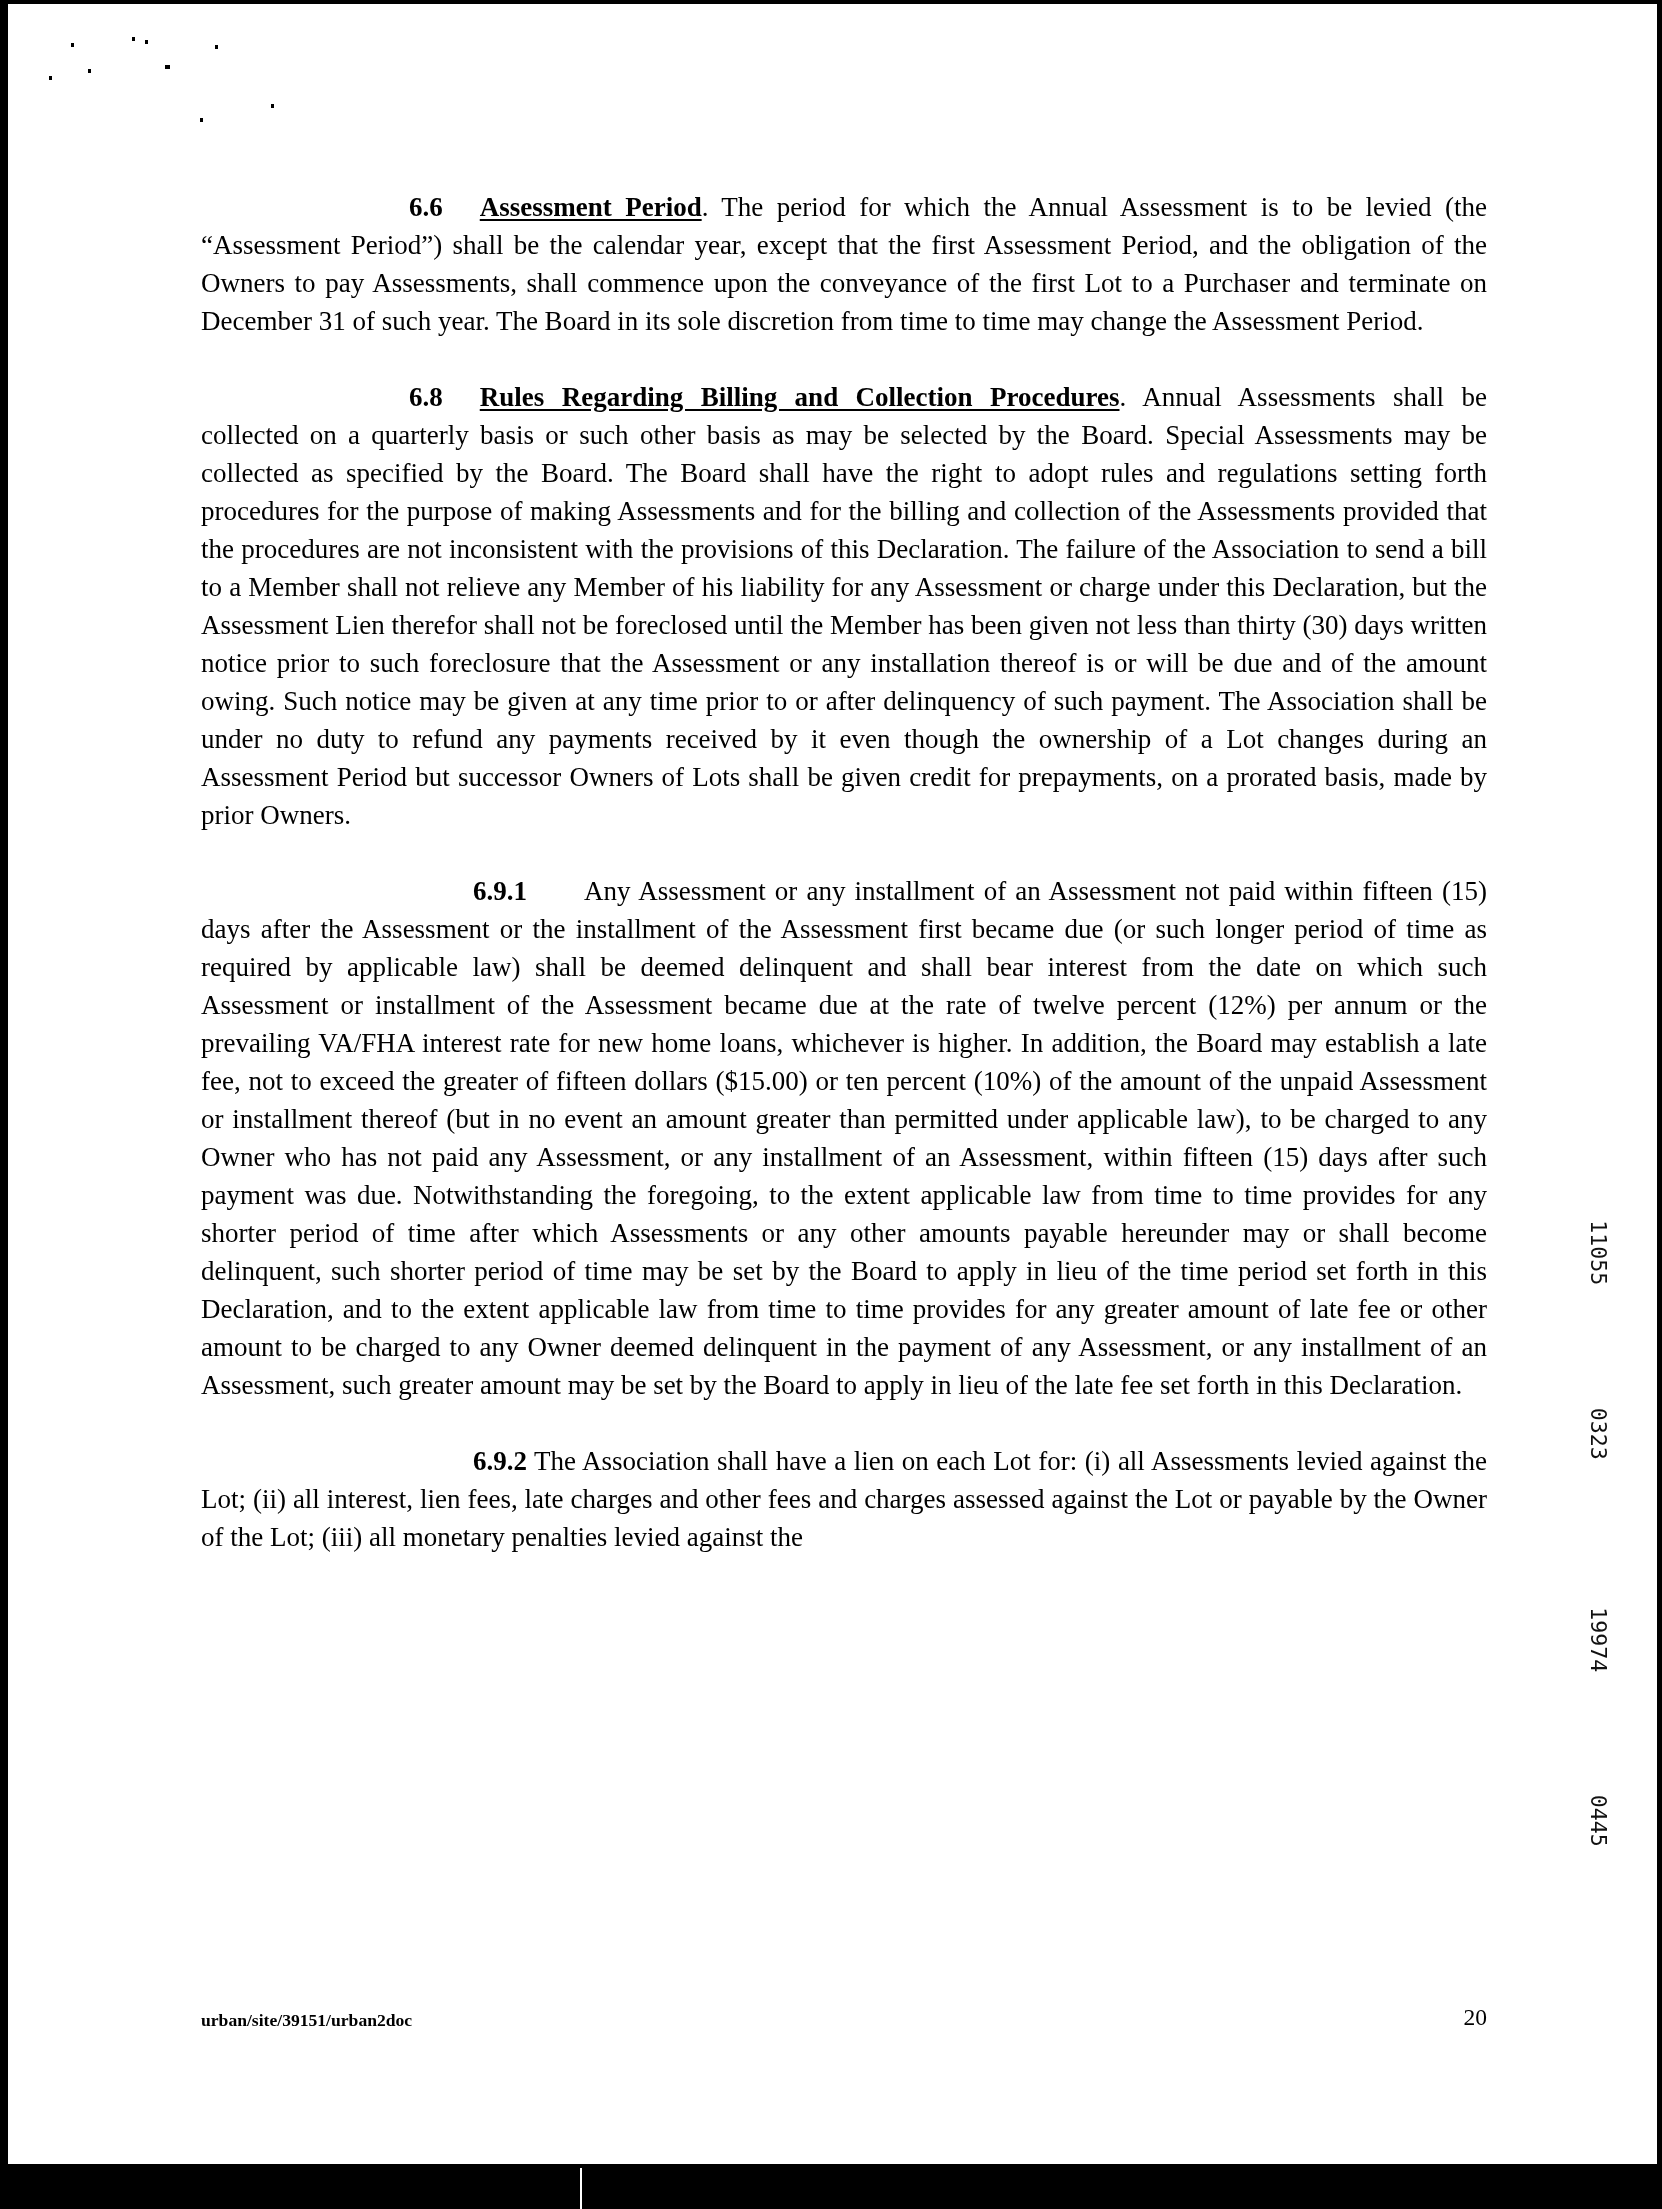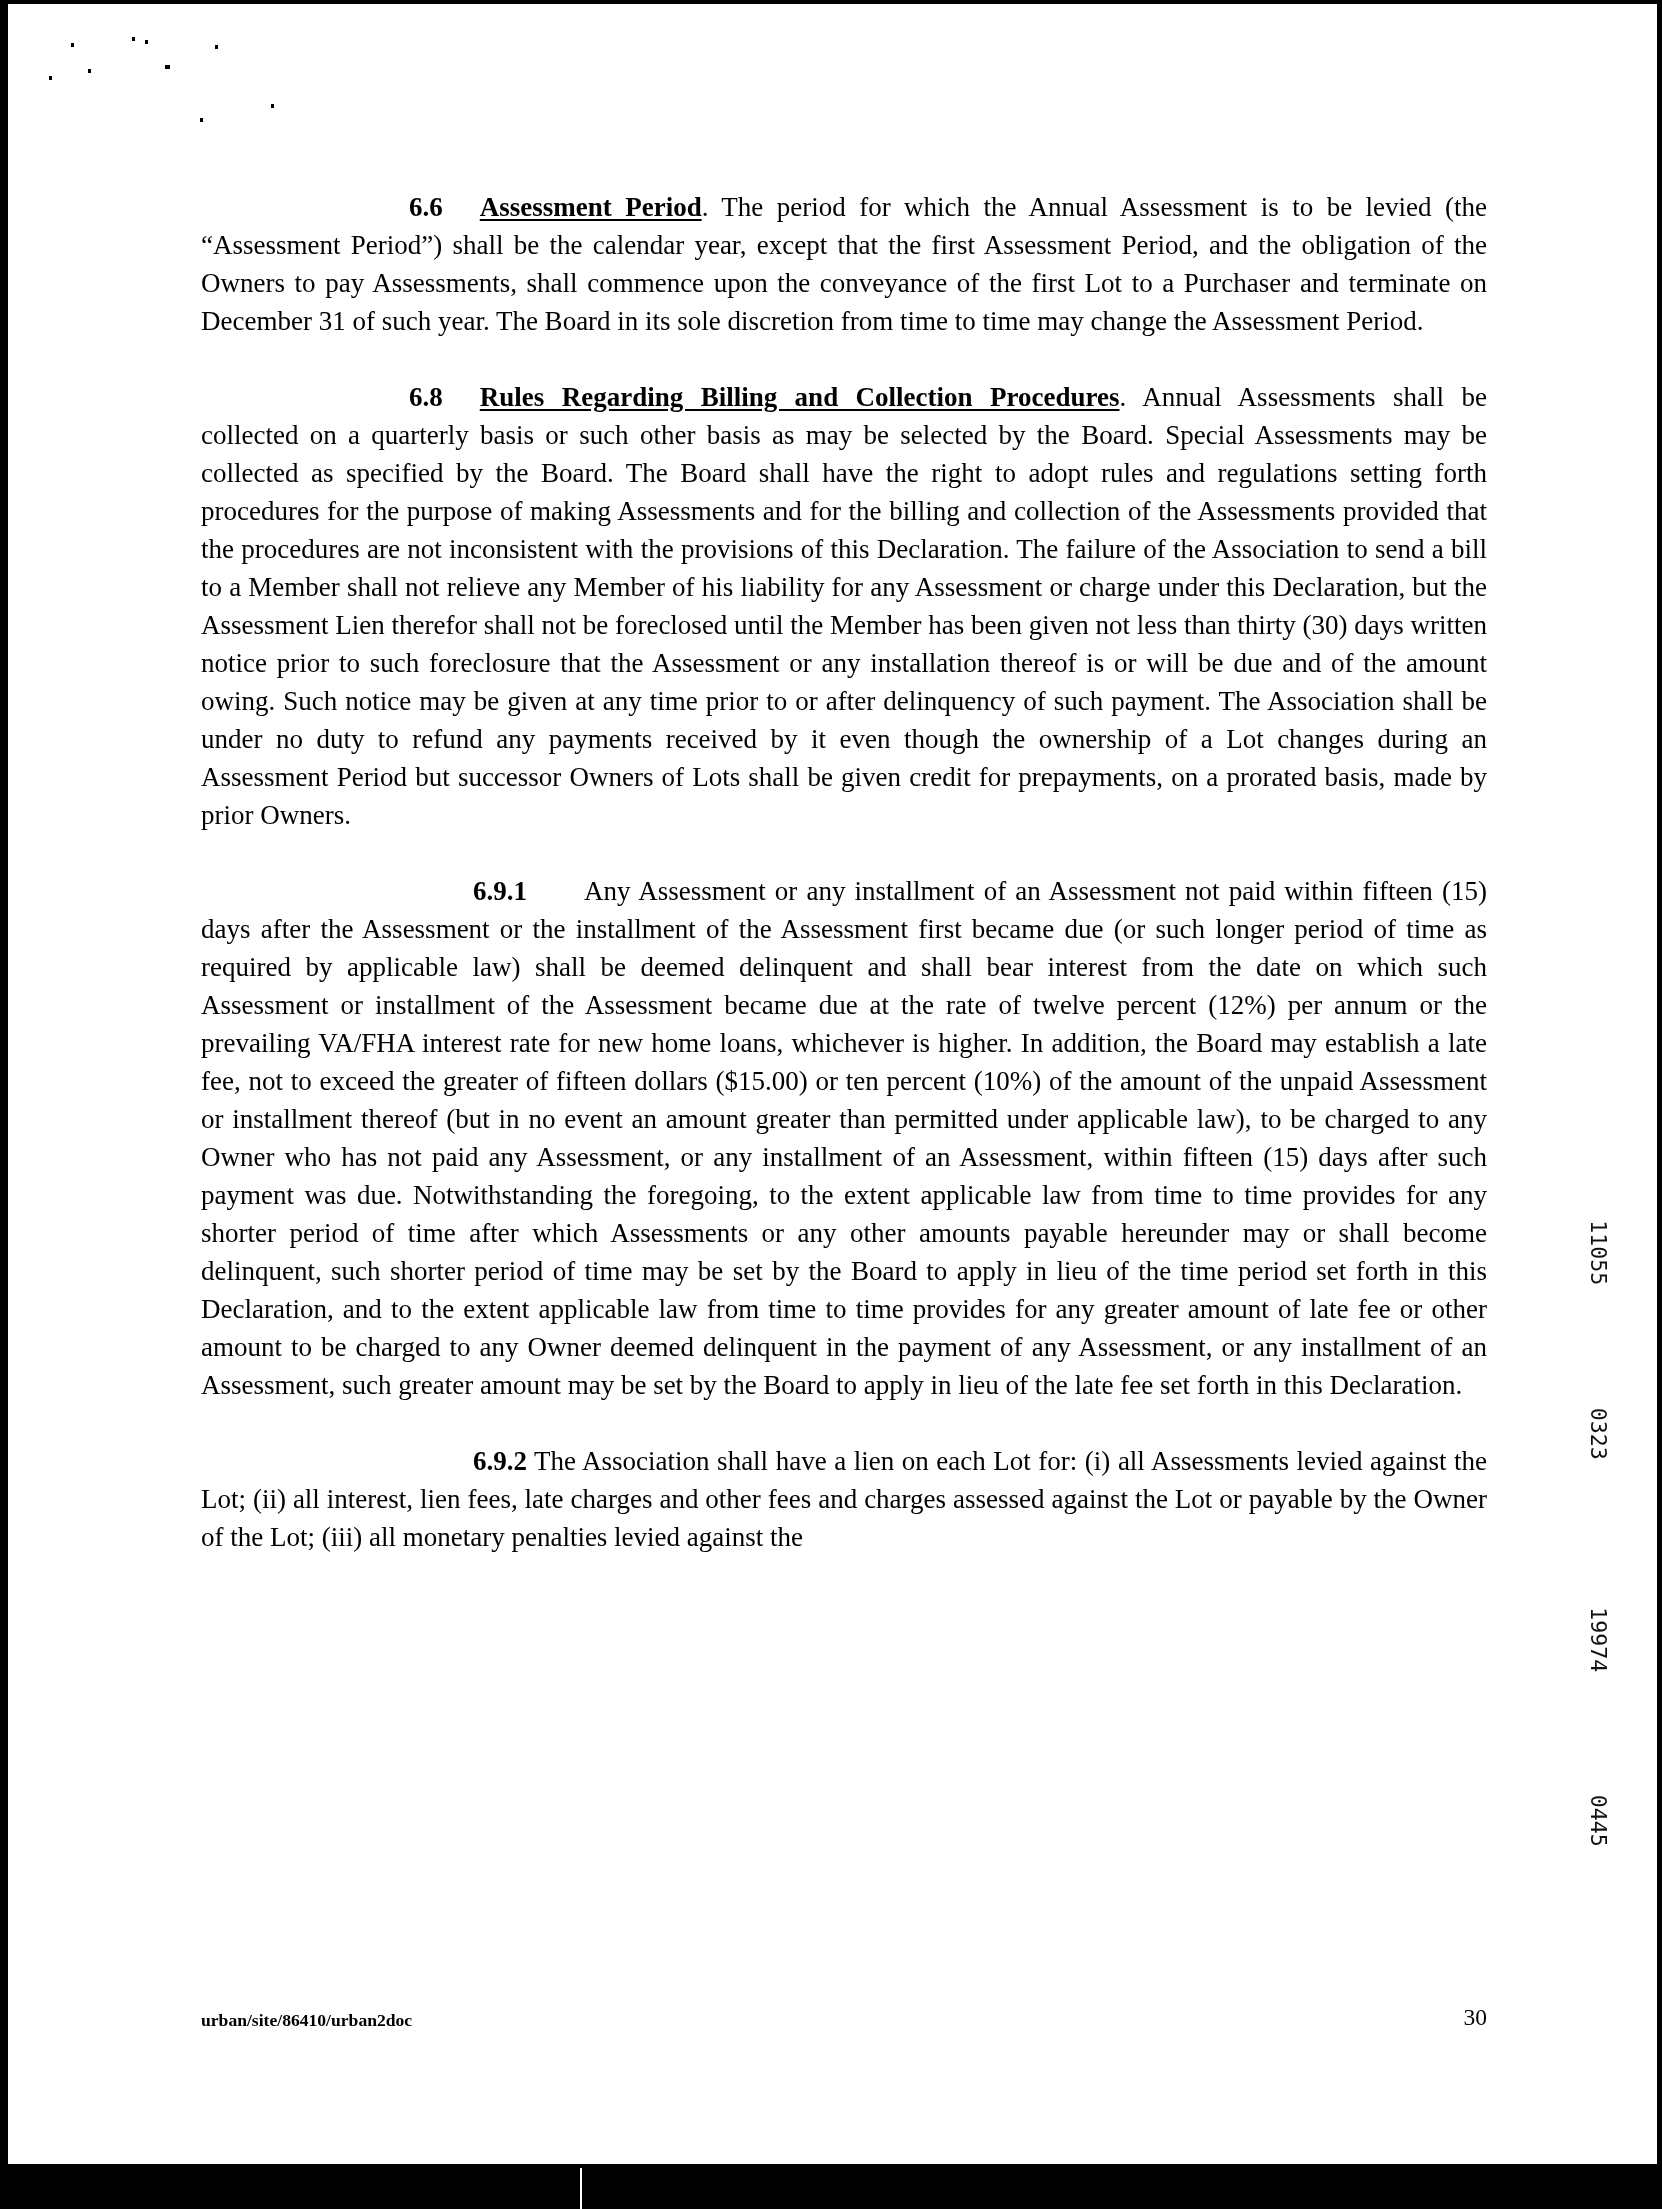--- a/index.html
+++ b/index.html
@@ -69,22 +69,22 @@
   <p class="para">
     <span class="indent2"></span><span class="num">6.9.1</span><span class="gap2"></span><span>Any Assessment or any installment of an Assessment not paid within fifteen (15) days after the Assessment or the installment of the Assessment first became due (or such longer period of time as required by applicable law) shall be deemed delinquent and shall bear interest from the date on which such Assessment or installment of the Assessment became due at the rate of twelve percent (12%) per annum or the prevailing VA/FHA interest rate for new home loans, whichever is higher. In addition, the Board may establish a late fee, not to exceed the greater of fifteen dollars ($15.00) or ten percent (10%) of the amount of the unpaid Assessment or installment thereof (but in no event an amount greater than permitted under applicable law), to be charged to any Owner who has not paid any Assessment, or any installment of an Assessment, within fifteen (15) days after such payment was due.  Notwithstanding the foregoing, to the extent applicable law from time to time provides for any shorter period of time after which Assessments or any other amounts payable hereunder may or shall become delinquent, such shorter period of time may be set by the Board to apply in lieu of the time period set forth in this Declaration, and to the extent applicable law from time to time provides for any greater amount of late fee or other amount to be charged to any Owner deemed delinquent in the payment of any Assessment, or any installment of an Assessment, such greater amount may be set by the Board to apply in lieu of the late fee set forth in this Declaration.</span>
   </p>
 
   <p class="para">
     <span class="indent2"></span><span class="num">6.9.2</span> <span>The Association shall have a lien on each Lot for: (i) all Assessments levied against the Lot; (ii) all interest, lien fees, late charges and other fees and charges assessed against the Lot or payable by the Owner of the Lot; (iii) all monetary penalties levied against the</span>
   </p>
 </div>
 
 <div class="footer">
-  <span class="path">urban/site/86410/urban2doc</span>
-  <span class="pg">30</span>
+  <span class="path">urban/site/39151/urban2doc</span>
+  <span class="pg">20</span>
 </div>
 
 <div class="stamp" style="top:1201px">
   <span style="width:118px;text-align:center;margin-top:39px">11055</span>
 </div>
 <div class="stamp" style="top:1382px">
   <span style="width:98px;text-align:center;margin-top:39px">0323</span>
 </div>
 <div class="stamp" style="top:1578px">
   <span style="width:118px;text-align:center;margin-top:49px">19974</span>

